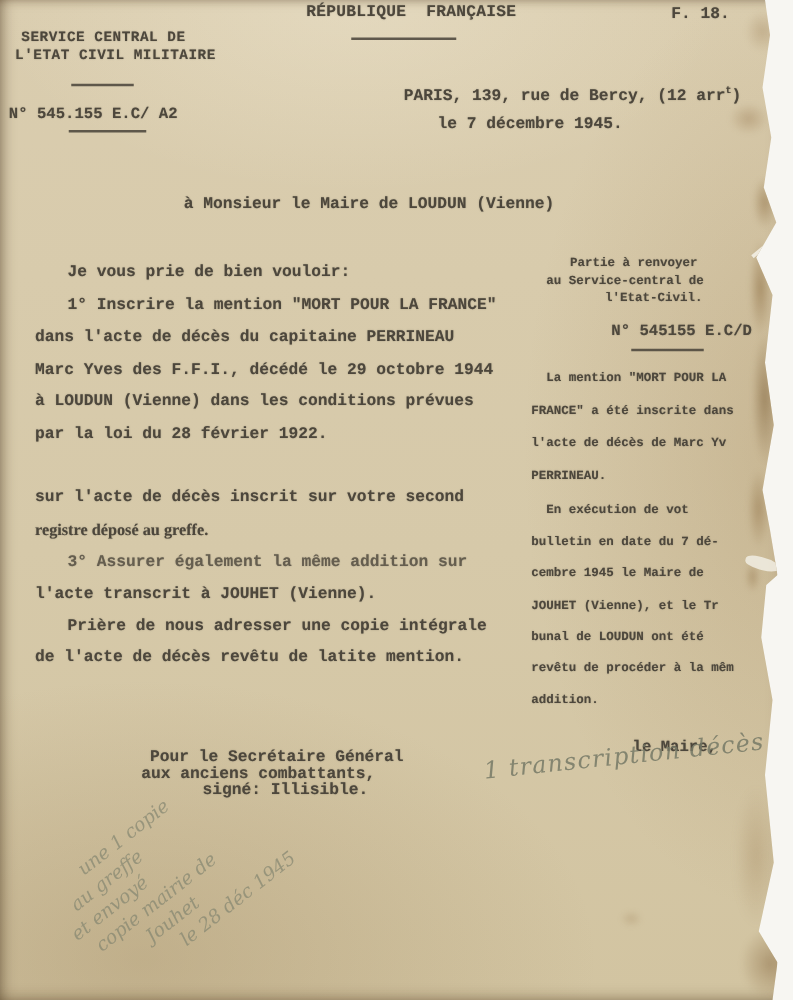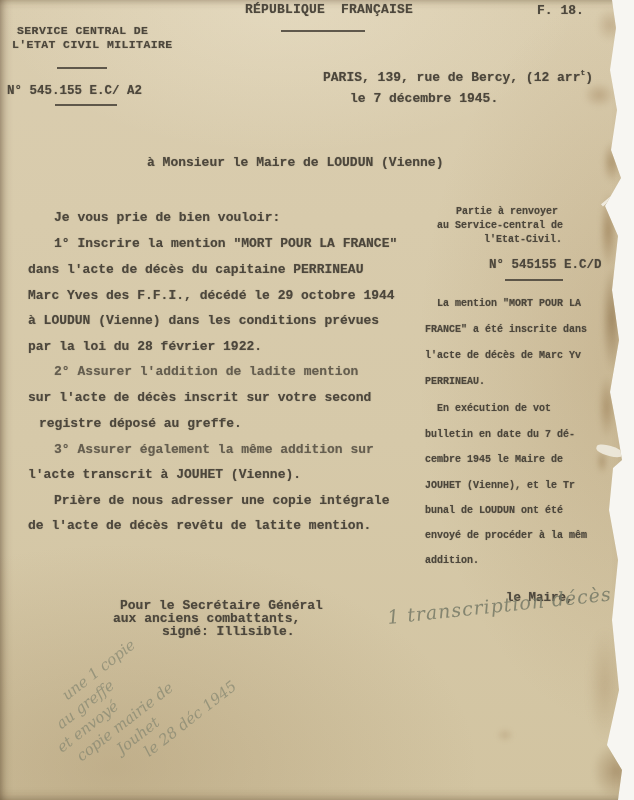--- a/index.html
+++ b/index.html
@@ -64,44 +64,43 @@
   <div class="t fs13" style="left:350px;top:92px;">le 7 décembre 1945.</div>
 
   <div class="t fs13" style="left:54px;top:211px;">Je vous prie de bien vouloir:</div>
 
   <div class="t fs13" style="left:147px;top:156px;">à Monsieur le Maire de LOUDUN (Vienne)</div>
   <div class="t fs13" style="left:54px;top:237px;">1° Inscrire la mention "MORT POUR LA FRANCE"</div>
   <div class="t fs13" style="left:28px;top:263px;">dans l'acte de décès du capitaine PERRINEAU</div>
   <div class="t fs13" style="left:28px;top:289px;">Marc Yves des F.F.I., décédé le 29 octobre 1944</div>
   <div class="t fs13" style="left:28px;top:314px;">à LOUDUN (Vienne) dans les conditions prévues</div>
   <div class="t fs13" style="left:28px;top:340px;">par la loi du 28 février 1922.</div>
-  <div class="t fs13 faded" style="left:54px;top:365px;">2° Assurer l'addition de ladite mention</div>
   <div class="t fs13" style="left:28px;top:391px;">sur l'acte de décès inscrit sur votre second</div>
-  <div class="t fs13" style="left:39px;top:417px;">registre déposé au greffe.</div>
+  <div class="t fs13" style="left:28px;top:417px;font-family:Liberation Serif, serif;">registre déposé au greffe.</div>
   <div class="t fs13 faded" style="left:54px;top:443px;">3° Assurer également la même addition sur</div>
   <div class="t fs13" style="left:28px;top:468px;">l'acte transcrit à JOUHET (Vienne).</div>
   <div class="t fs13" style="left:28px;top:519px;">de l'acte de décès revêtu de latite mention.</div>
   <div class="t fs13" style="left:54px;top:494px;">Prière de nous adresser une copie intégrale</div>
 
   <div class="t fs12" style="left:456px;top:205px;">Partie à renvoyer</div>
   <div class="t fs12" style="left:437px;top:219px;">au Service-central de</div>
   <div class="t fs12" style="left:444px;top:233px;margin-left:40px;">l'Etat-Civil.</div>
   <div class="t fs125" style="left:489px;top:258px;">N° 545155 E.C/D</div>
   <div class="rule" style="left:505px;top:279px;width:58px;"></div>
 
   <div class="t fs12" style="left:437px;top:297px;">La mention "MORT POUR LA</div>
   <div class="t fs12" style="left:425px;top:323px;">FRANCE" a été inscrite dans</div>
   <div class="t fs12" style="left:425px;top:349px;">l'acte de décès de Marc Yv</div>
   <div class="t fs12" style="left:425px;top:375px;">PERRINEAU.</div>
   <div class="t fs12" style="left:437px;top:402px;">En exécution de vot</div>
   <div class="t fs12" style="left:425px;top:428px;">bulletin en date du 7 dé-</div>
   <div class="t fs12" style="left:425px;top:453px;">cembre 1945 le Maire de</div>
   <div class="t fs12" style="left:425px;top:479px;">JOUHET (Vienne), et le Tr</div>
   <div class="t fs12" style="left:425px;top:504px;">bunal de LOUDUN ont été</div>
-  <div class="t fs12" style="left:425px;top:529px;">envoyé de procéder à la mêm</div>
+  <div class="t fs12" style="left:425px;top:529px;">revêtu de procéder à la mêm</div>
   <div class="t fs12" style="left:425px;top:554px;">addition.</div>
 
   <div class="t fs125" style="left:506px;top:591px;">le Maire,</div>
 
   <div class="t fs13" style="left:120px;top:599px;">Pour le Secrétaire Général</div>
   <div class="t fs13" style="left:113px;top:612px;">aux anciens combattants,</div>
   <div class="t fs13" style="left:162px;top:625px;">signé: Illisible.</div>
 
   <div class="hand" style="left:386px;top:606px;font-size:19px;letter-spacing:1px;transform:rotate(-6deg);transform-origin:0 0;">1 transcription décès .</div>
 

